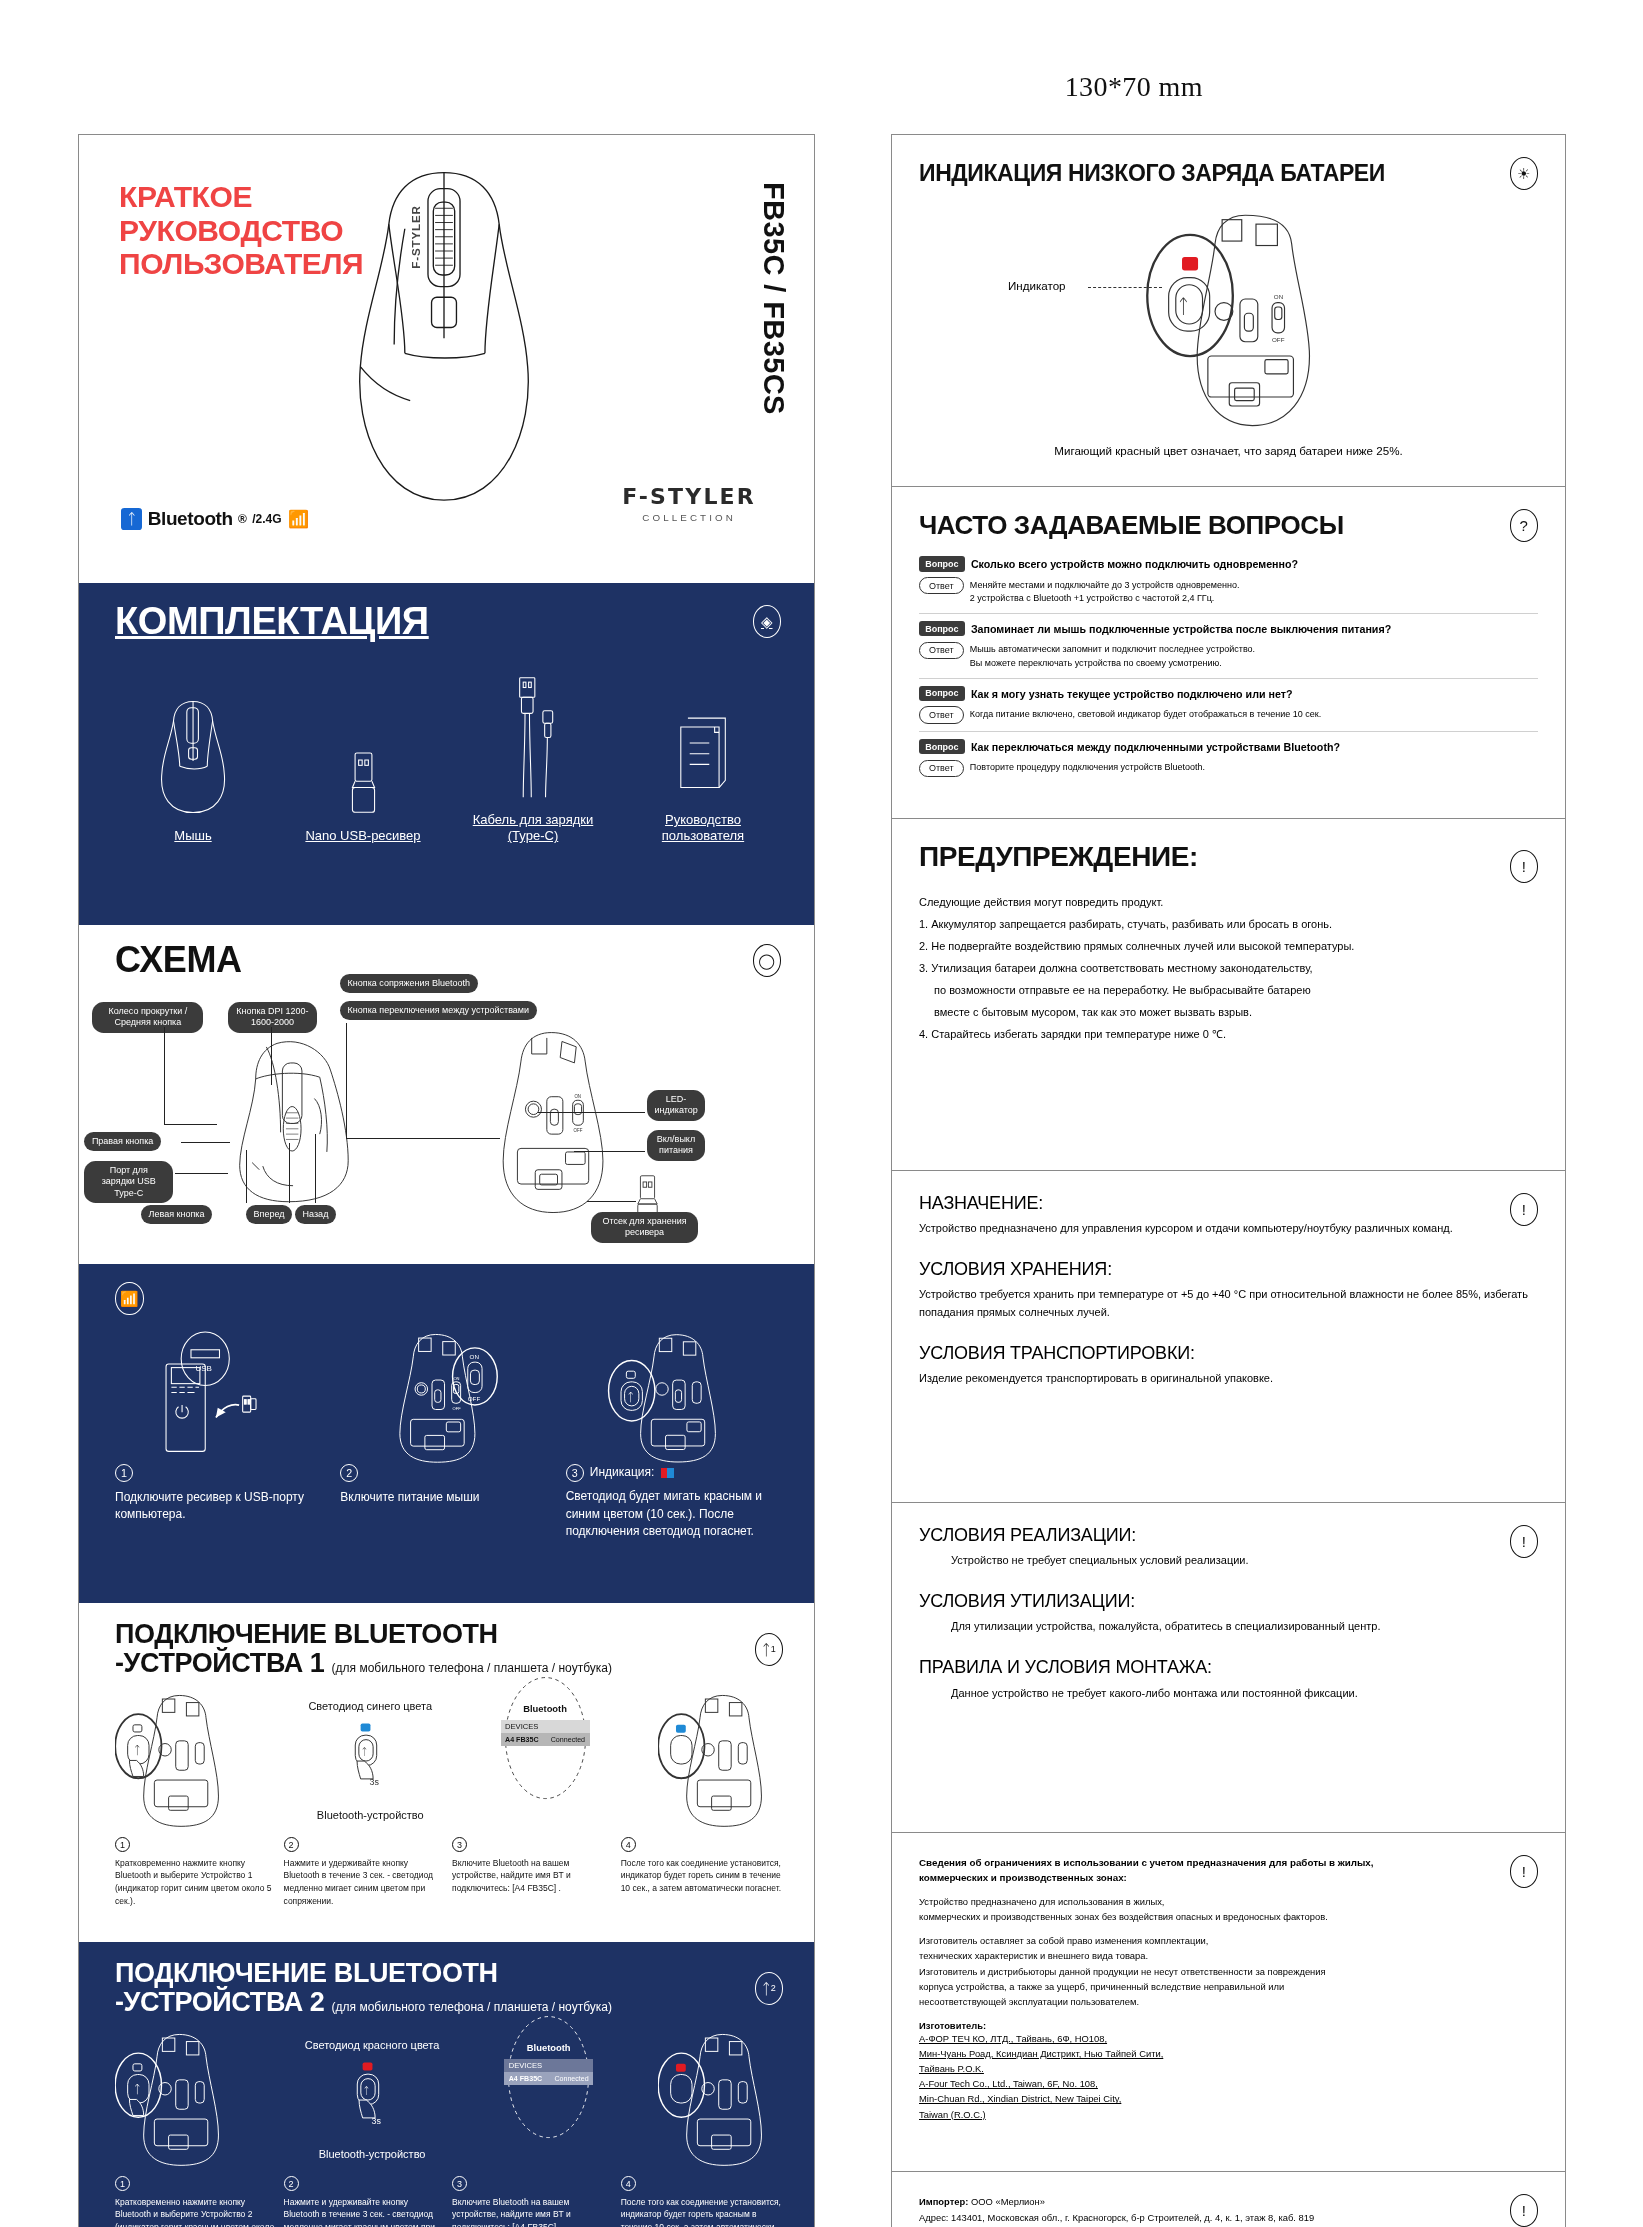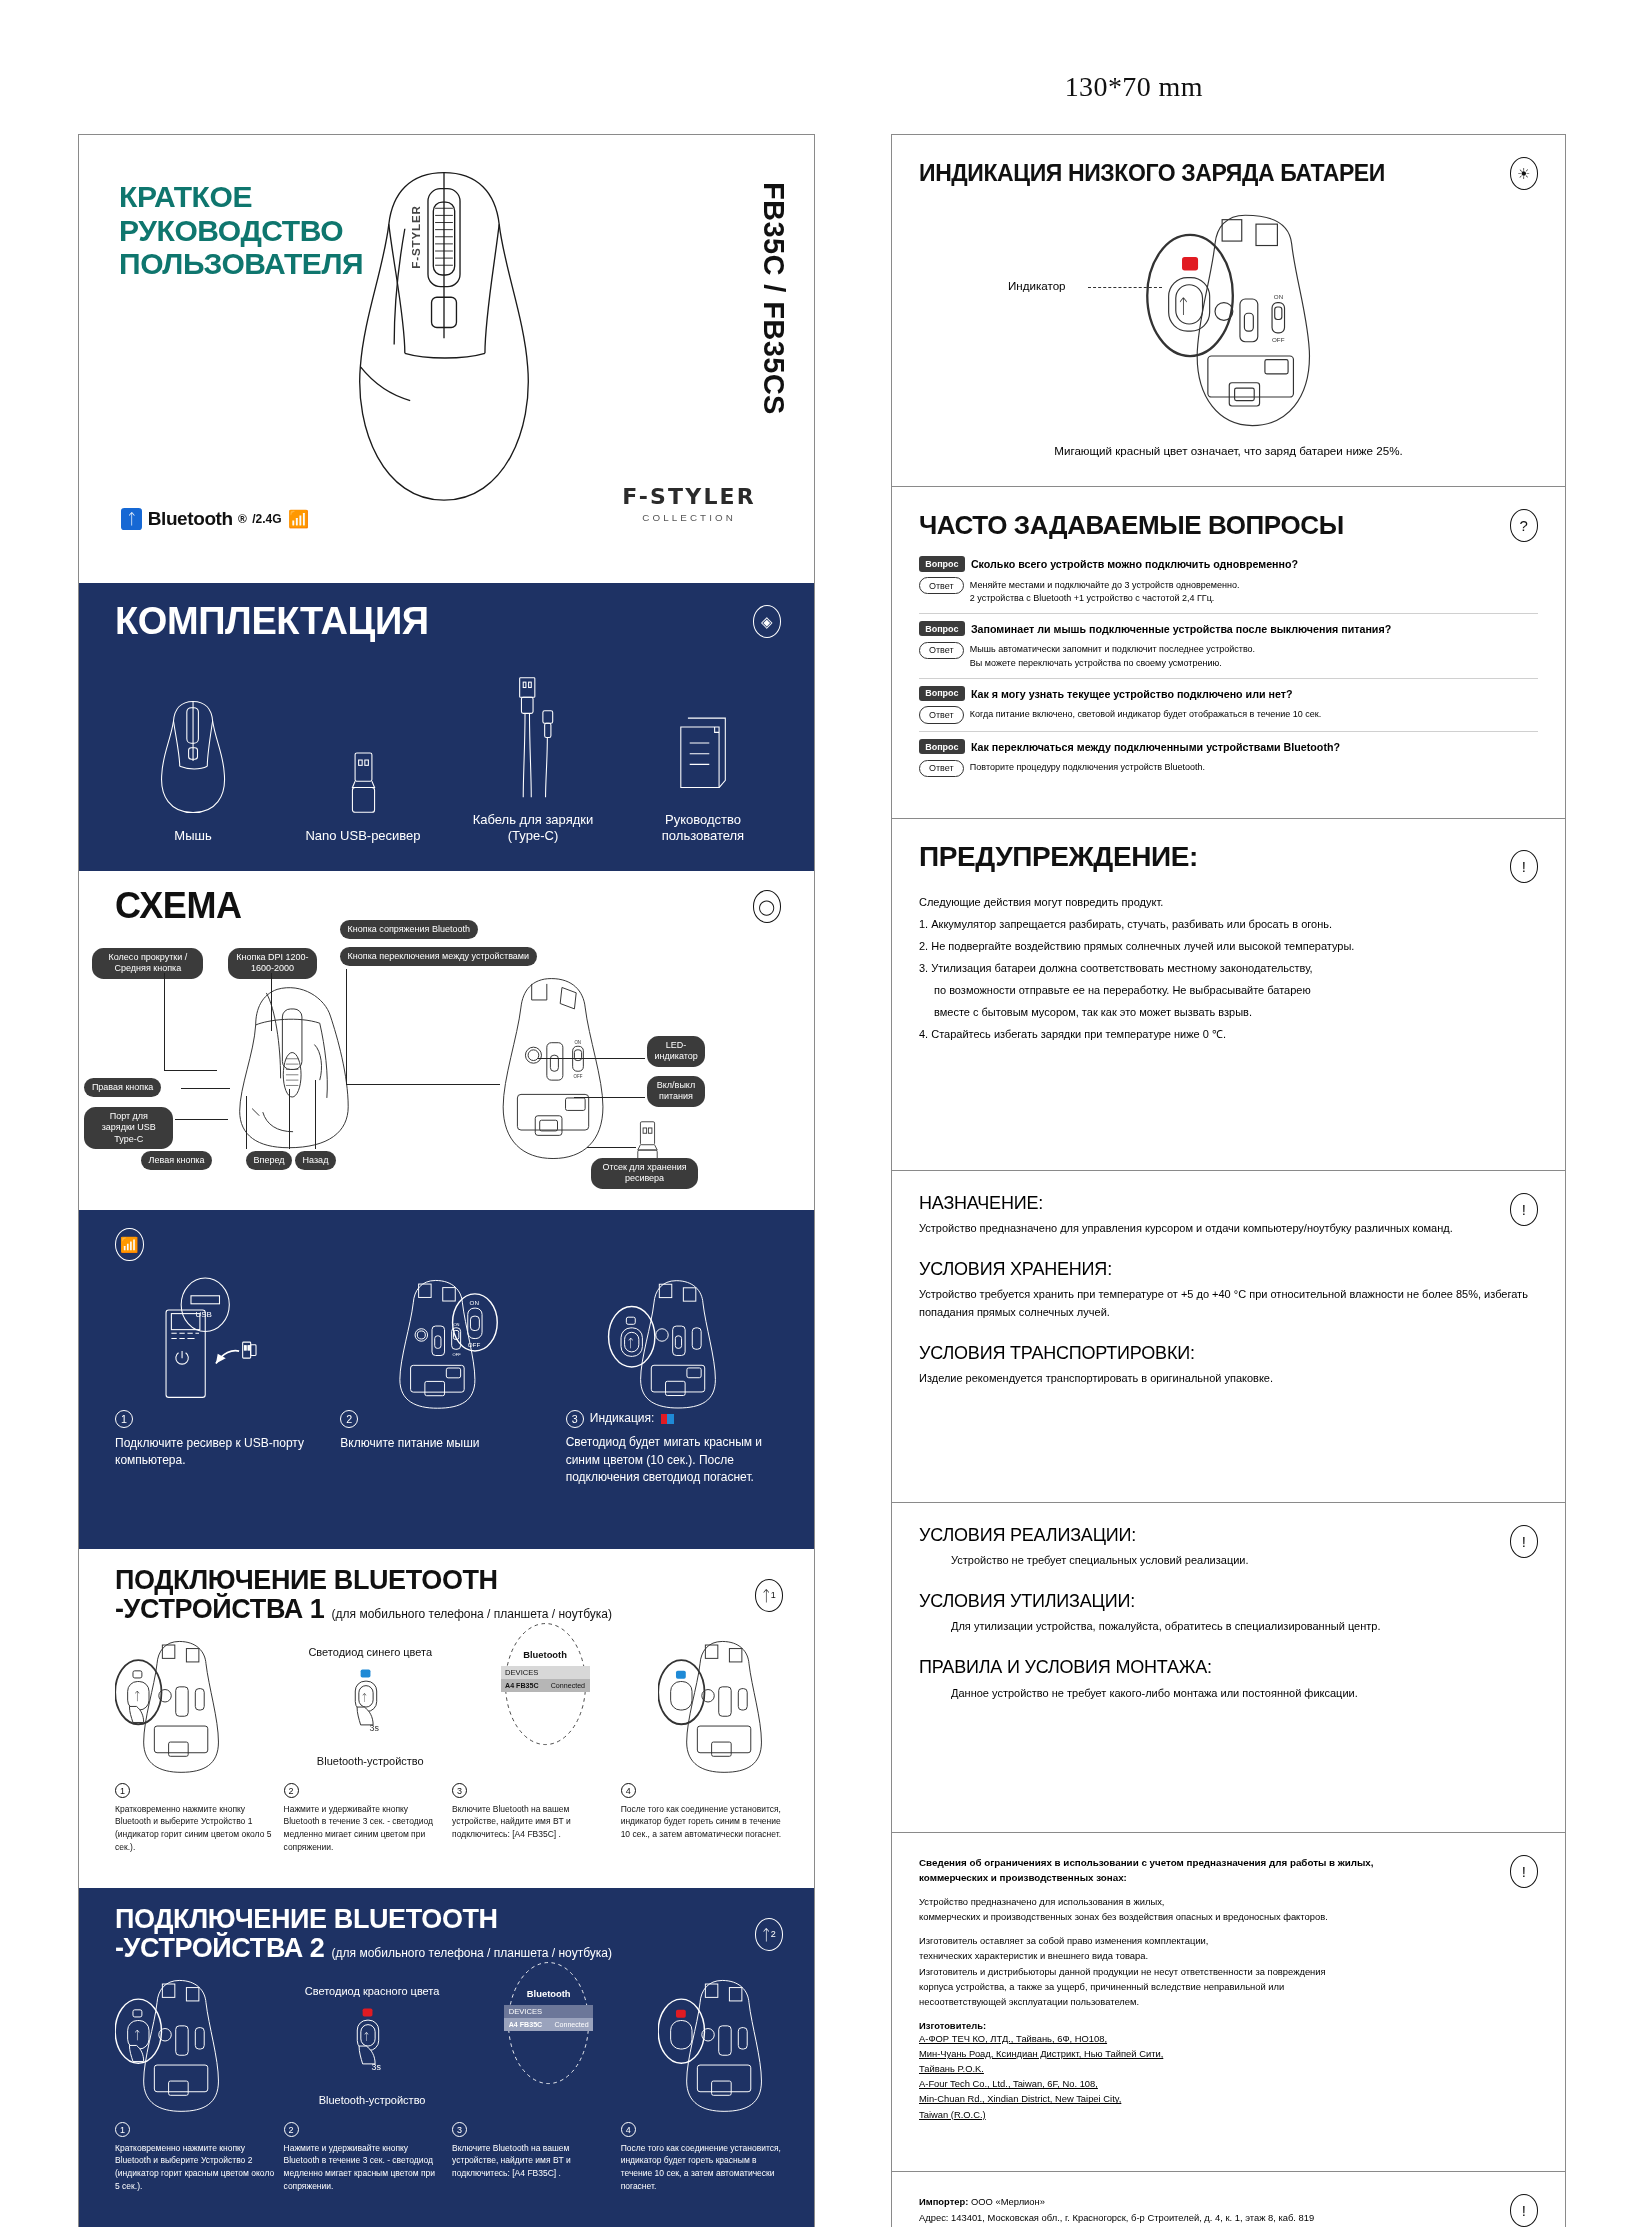--- a/index.html
+++ b/index.html
@@ -52,21 +52,21 @@
     display: flex; align-items: center; justify-content: center;
     font-size: 15px; line-height: 1;
     flex: none;
   }
   .row-head { display: flex; align-items: center; justify-content: space-between; }
 
   
   #cover { position: relative; height: 448px; padding: 45px 40px 0 40px; }
   #cover .cover-title {
     font-size: 30px; font-weight: bold; line-height: 1.12; letter-spacing: -0.4px;
-    color: #0f766e;
+    color: #ef4444;
   }
   #cover .model {
     position: absolute; right: 24.5px; top: 47px;
     writing-mode: vertical-rl;
     font-size: 29px; font-weight: bold; letter-spacing: 0.4px;
     color: #111;
   }
   .bt-badge { position: absolute; left: 42px; bottom: 53px; display: flex; align-items: center; gap: 5.3px; }
   .bt-square {
     width: 21.4px; height: 21.4px; background: #1668d4; border-radius: 3.1px;
@@ -82,21 +82,21 @@
     font-size: 22px; font-weight: bold; letter-spacing: 2.2px; color: #2b2b2b;
     font-family: "DejaVu Sans", sans-serif;
   }
   .fstyler .fs-sub { font-size: 9.8px; letter-spacing: 3.1px; color: #555; margin-top: 2.7px; }
 
   
   .mouse-art { position: absolute; }
   .mouse-art svg { display: block; }
 
   
-  #kit { height: 288px; padding: 18.7px 33px 0 36px; }
+  #kit { height: 342px; padding: 18.7px 33px 0 36px; text-decoration: underline; }
   #kit .title { font-size: 38px; }
   .kit-grid { display: flex; justify-content: space-between; align-items: flex-end; margin-top: 31px; padding: 0 11px; }
   .kit-item { width: 134px; text-align: center; }
   .kit-art { height: 129px; display: flex; align-items: flex-end; justify-content: center; }
   .kit-label { font-size: 13px; margin-top: 11.6px; line-height: 1.25; }
 
   
   #schema { height: 339px; padding: 17px 33px 0 36px; position: relative; }
   #schema .title { font-size: 36px; color: #111; }
   .callout {

